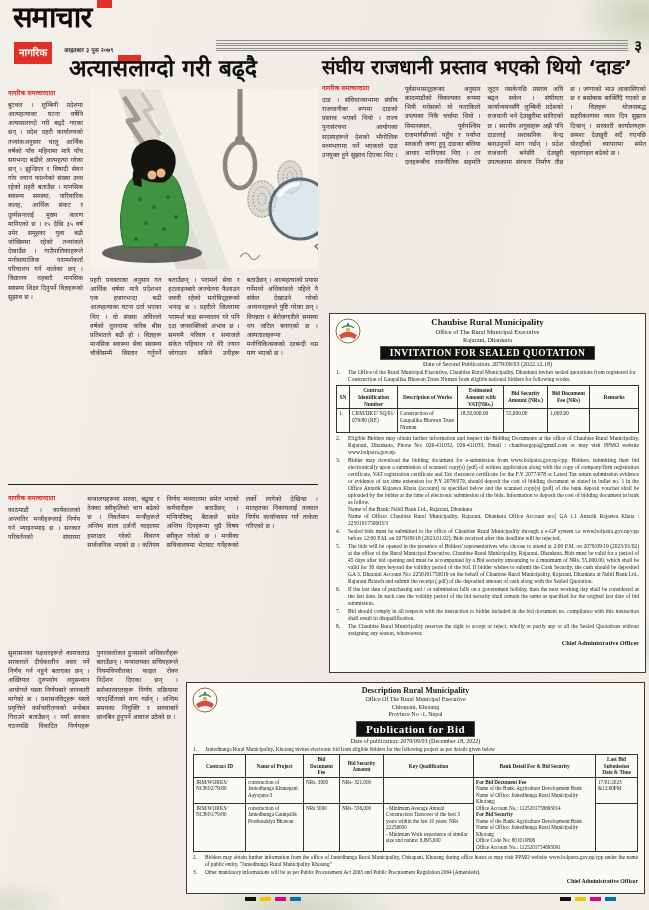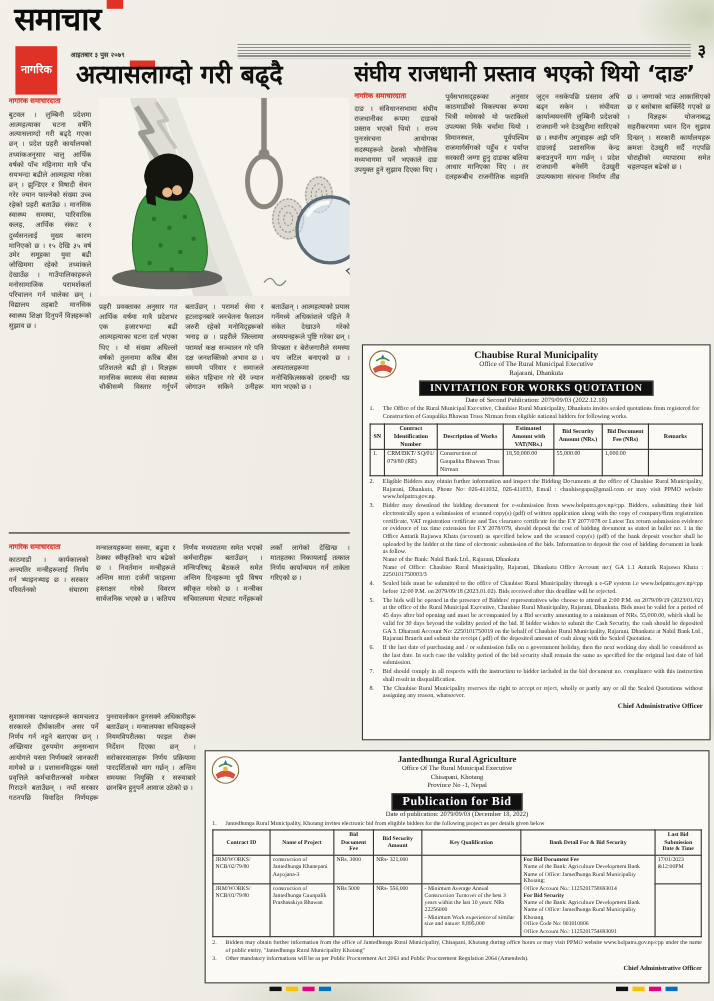--- a/index.html
+++ b/index.html
@@ -6,21 +6,21 @@
   body{background:#d8d4cb;font-family:"DejaVu Sans",sans-serif;}
   .sheet{position:relative;width:649px;height:910px;overflow:hidden;color:#222;
     background:
       radial-gradient(90px 60px at 640px 15px, rgba(145,170,115,.38), rgba(145,170,115,0) 70%),
       radial-gradient(60px 45px at 630px 645px, rgba(145,170,115,.30), rgba(145,170,115,0) 70%),
       radial-gradient(140px 45px at 300px 908px, rgba(140,160,115,.28), rgba(140,160,115,0) 70%),
       radial-gradient(80px 40px at 10px 905px, rgba(140,160,115,.22), rgba(140,160,115,0) 70%),
       linear-gradient(100deg,#f3f0e9 0%,#edebe3 55%,#f1eee6 100%);}
   
   .mast-title{position:absolute;left:13px;top:3px;font-size:29px;font-weight:bold;color:#0c0c0c;line-height:1;letter-spacing:-1px;}
-  .brand-badge{position:absolute;left:14px;top:42px;background:#e03127;color:#fff;font-weight:bold;font-size:10px;padding:16px 5px;line-height:1.2;}
+  .brand-badge{position:absolute;left:14px;top:42px;background:#e03127;color:#fff;font-weight:bold;font-size:10px;padding:5px 5px;line-height:1.2;}
   .mast-date{position:absolute;left:64px;top:46px;font-size:6px;font-weight:bold;color:#333;}
   .mast-rule{position:absolute;left:216px;top:40px;width:412px;height:13px;
     background:repeating-linear-gradient(to bottom,#8f8f8f 0,#8f8f8f 1px,transparent 1px,transparent 2.6px);}
   .page-num{position:absolute;right:7px;top:35px;font-size:15px;font-weight:bold;color:#111;}
   .top-red-a{position:absolute;left:97px;top:0;width:15px;height:8px;background:#e03127;}
   .top-red-b{position:absolute;left:118px;top:55px;width:23px;height:7px;background:#e03127;}
   
   .hl{font-weight:bold;color:#101010;text-align:center;}
   .byline{color:#d8281f;font-weight:bold;font-size:6.2px;margin-bottom:3px;line-height:1.3;}
   .bodytext{font-size:6.3px;line-height:1.45;text-align:justify;color:#2d2d2d;}
@@ -172,21 +172,21 @@
     <svg class="emblem" viewBox="0 0 26 26">
       <circle cx="13" cy="13" r="12" fill="#fdfdfb" stroke="#8a6d3b" stroke-width="1"></circle>
       <path d="M4 17 q9 -7 18 0 l-2 4 q-7 -4 -14 0 z" fill="#d94f3d"></path>
       <path d="M13 4 l2.2 4.5 -4.4 0 z" fill="#3b6fb5"></path>
       <circle cx="13" cy="12" r="2.2" fill="#e8b54a"></circle>
       <path d="M7 10 q6 -5 12 0" fill="none" stroke="#4a8a46" stroke-width="1.4"></path>
     </svg>
     <div class="org1">Chaubise Rural Municipality</div>
     <div class="org2">Office of The Rural Municipal Executive</div>
     <div class="org2">Rajarani, Dhankuta</div>
-    <span class="banner">INVITATION FOR WORKS QUOTATION</span>
+    <span class="banner">INVITATION FOR SEALED QUOTATION</span>
     <div class="dateline">Date of Second Publication: 2079/09/03 (2022.12.18)</div>
 
     <div class="item">
       <span class="n">1.</span>
       <span class="t">The Office of the Rural Municipal Executive, Chaubise Rural Municipality, Dhankuta invites sealed quotations from registered for
 Construction of Gaupalika Bhawan Truss Nirman from eligible national bidders for following works.</span>
     </div>
 
     <table class="qt">
       <tbody>
@@ -245,21 +245,21 @@
   </div>
 
   <div class="notice boxJ">
     <svg class="emblem" viewBox="0 0 26 26">
       <circle cx="13" cy="13" r="12" fill="#fdfdfb" stroke="#8a6d3b" stroke-width="1"></circle>
       <path d="M4 17 q9 -7 18 0 l-2 4 q-7 -4 -14 0 z" fill="#d94f3d"></path>
       <path d="M13 4 l2.2 4.5 -4.4 0 z" fill="#3b6fb5"></path>
       <circle cx="13" cy="12" r="2.2" fill="#e8b54a"></circle>
       <path d="M7 10 q6 -5 12 0" fill="none" stroke="#4a8a46" stroke-width="1.4"></path>
     </svg>
-    <div class="org1" style="font-size:8px">Jantedhunga Rural Agriculture</div>
+    <div class="org1" style="font-size:8px">Description Rural Municipality</div>
     <div class="org2" style="font-size:6px">Office Of The Rural Municipal Executive</div>
     <div class="org2" style="font-size:6px">Chisapani, Khotang</div>
     <div class="org2" style="font-size:6px">Province No -1, Nepal</div>
     <span class="banner">Publication for Bid</span>
     <div class="dateline">Date of publication: 2079/09/03 (December 18, 2022)</div>
 
     <div class="item">
       <span class="n">1.</span>
       <span class="t">Jantedhunga Rural Municipality, Khotang invites electronic bid from eligible bidders for the following project as per details given below</span>
     </div>

